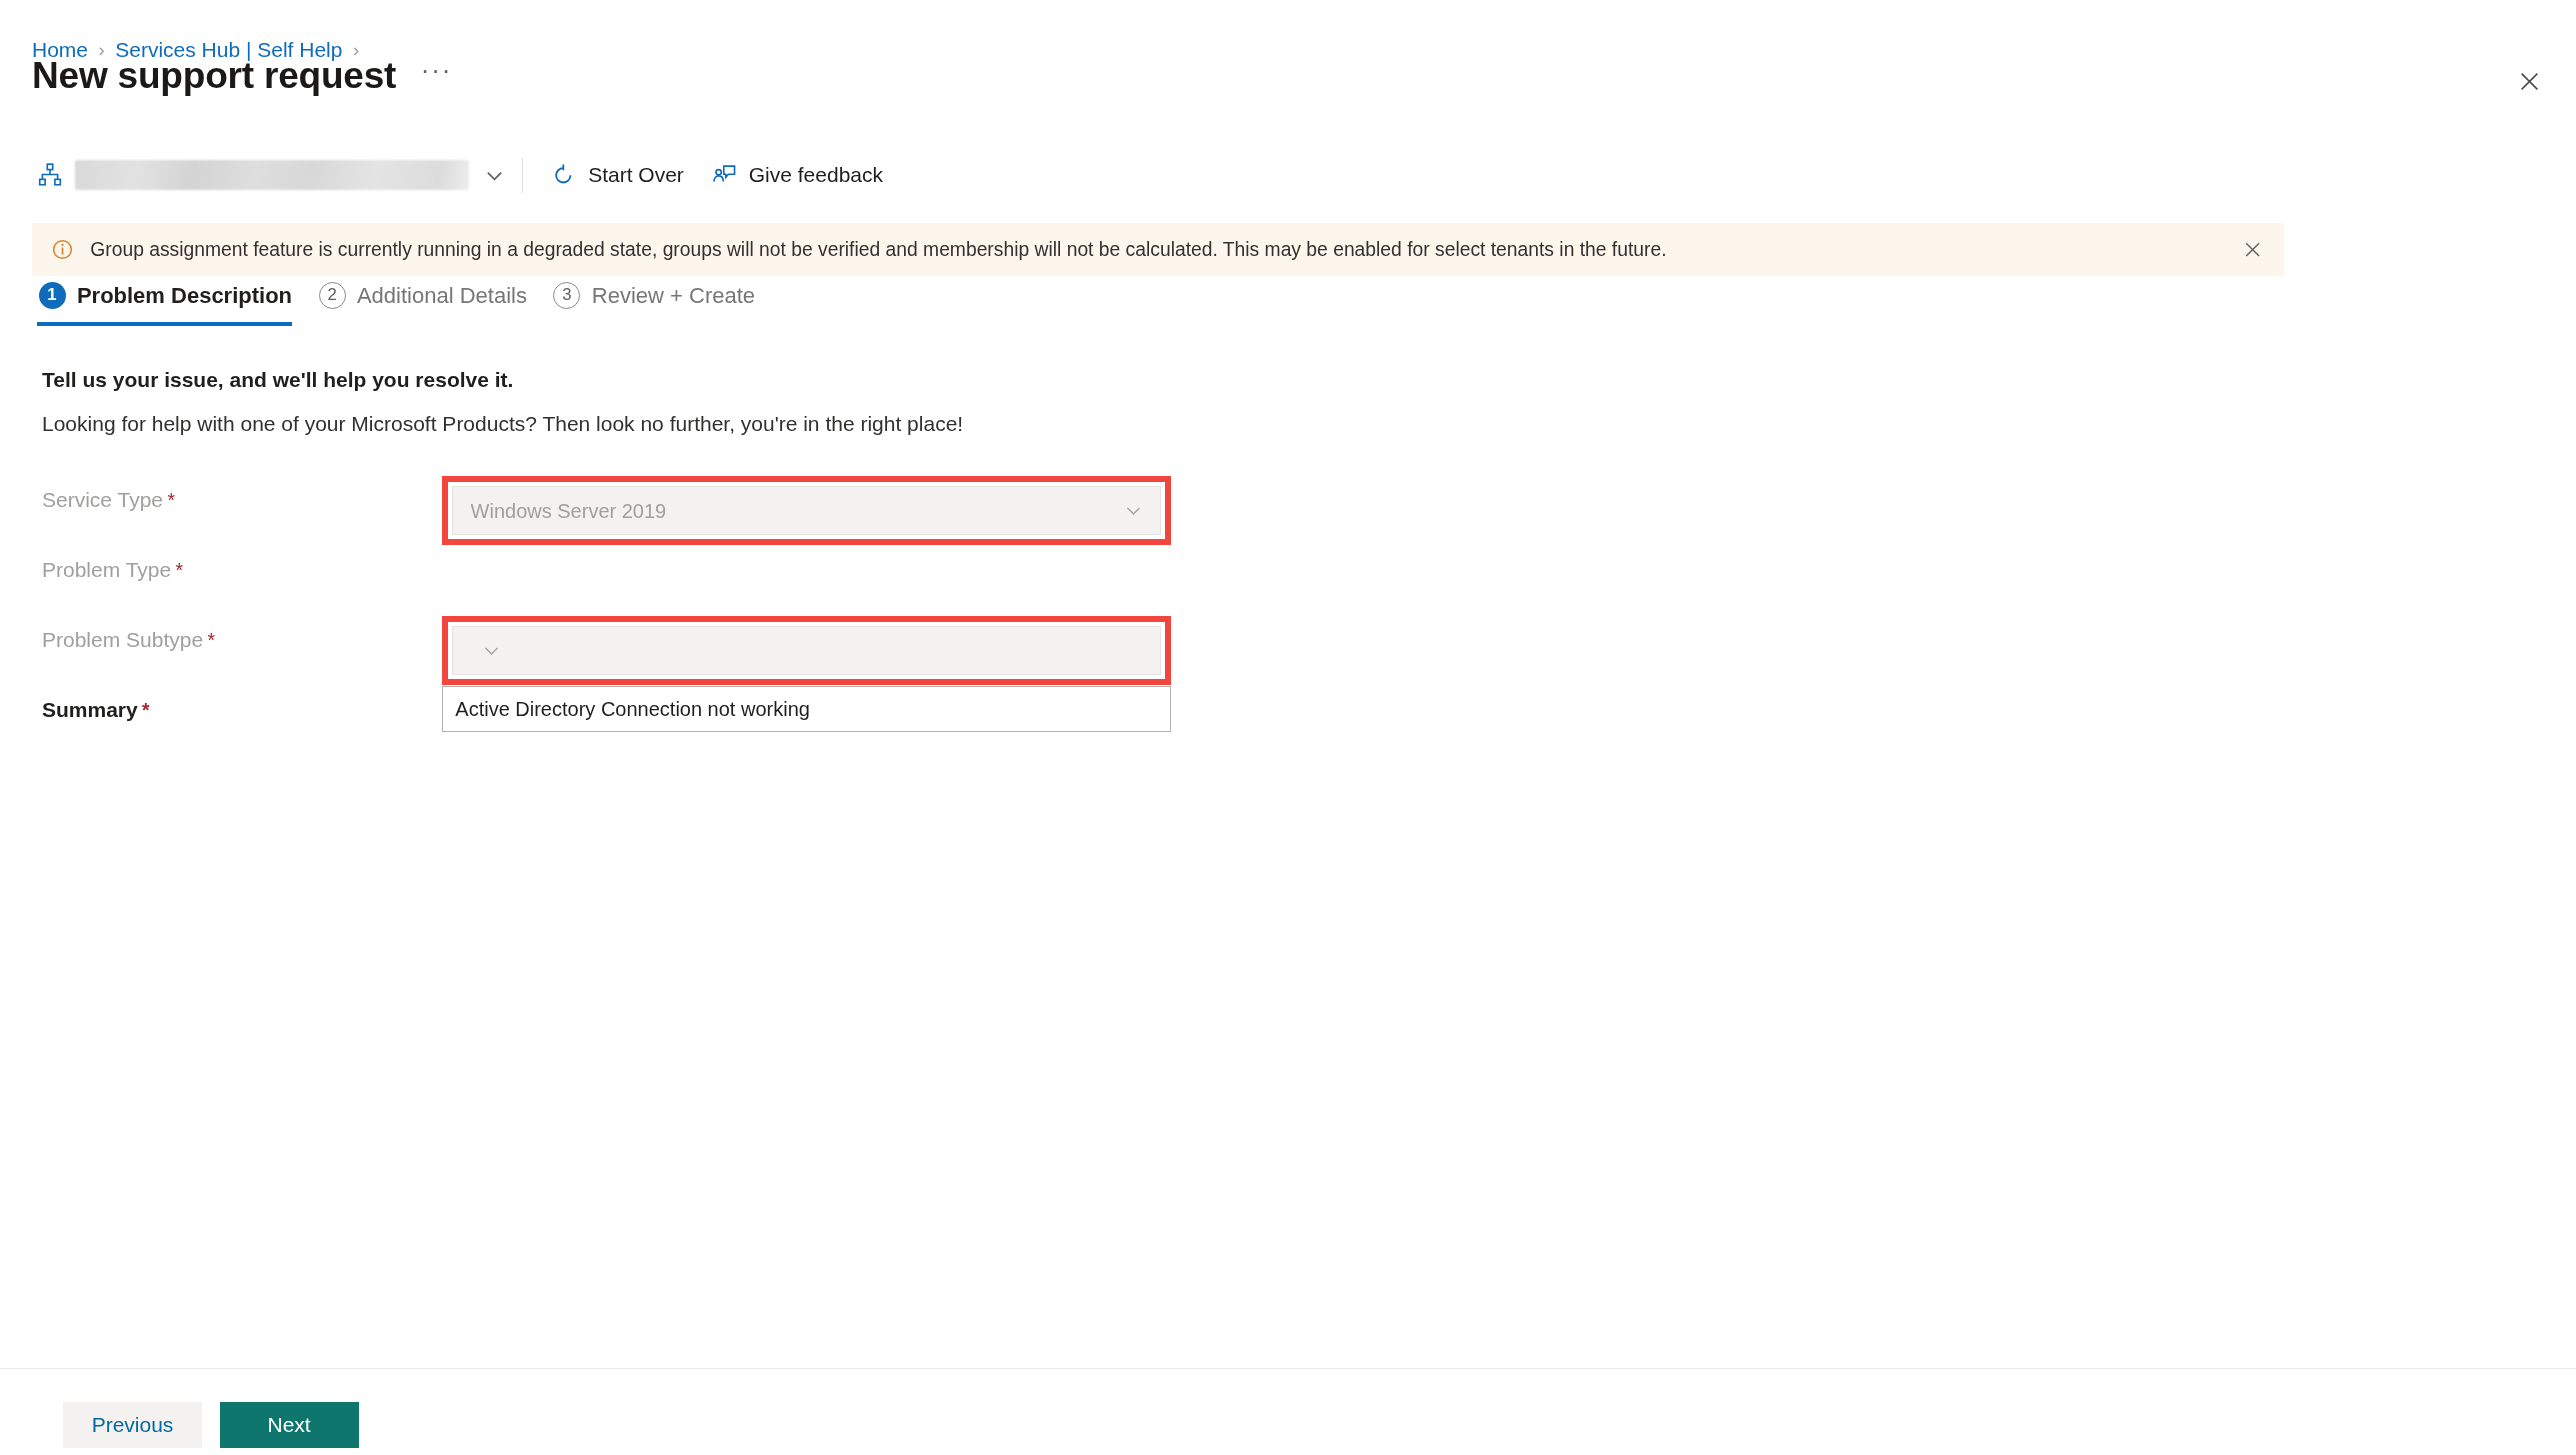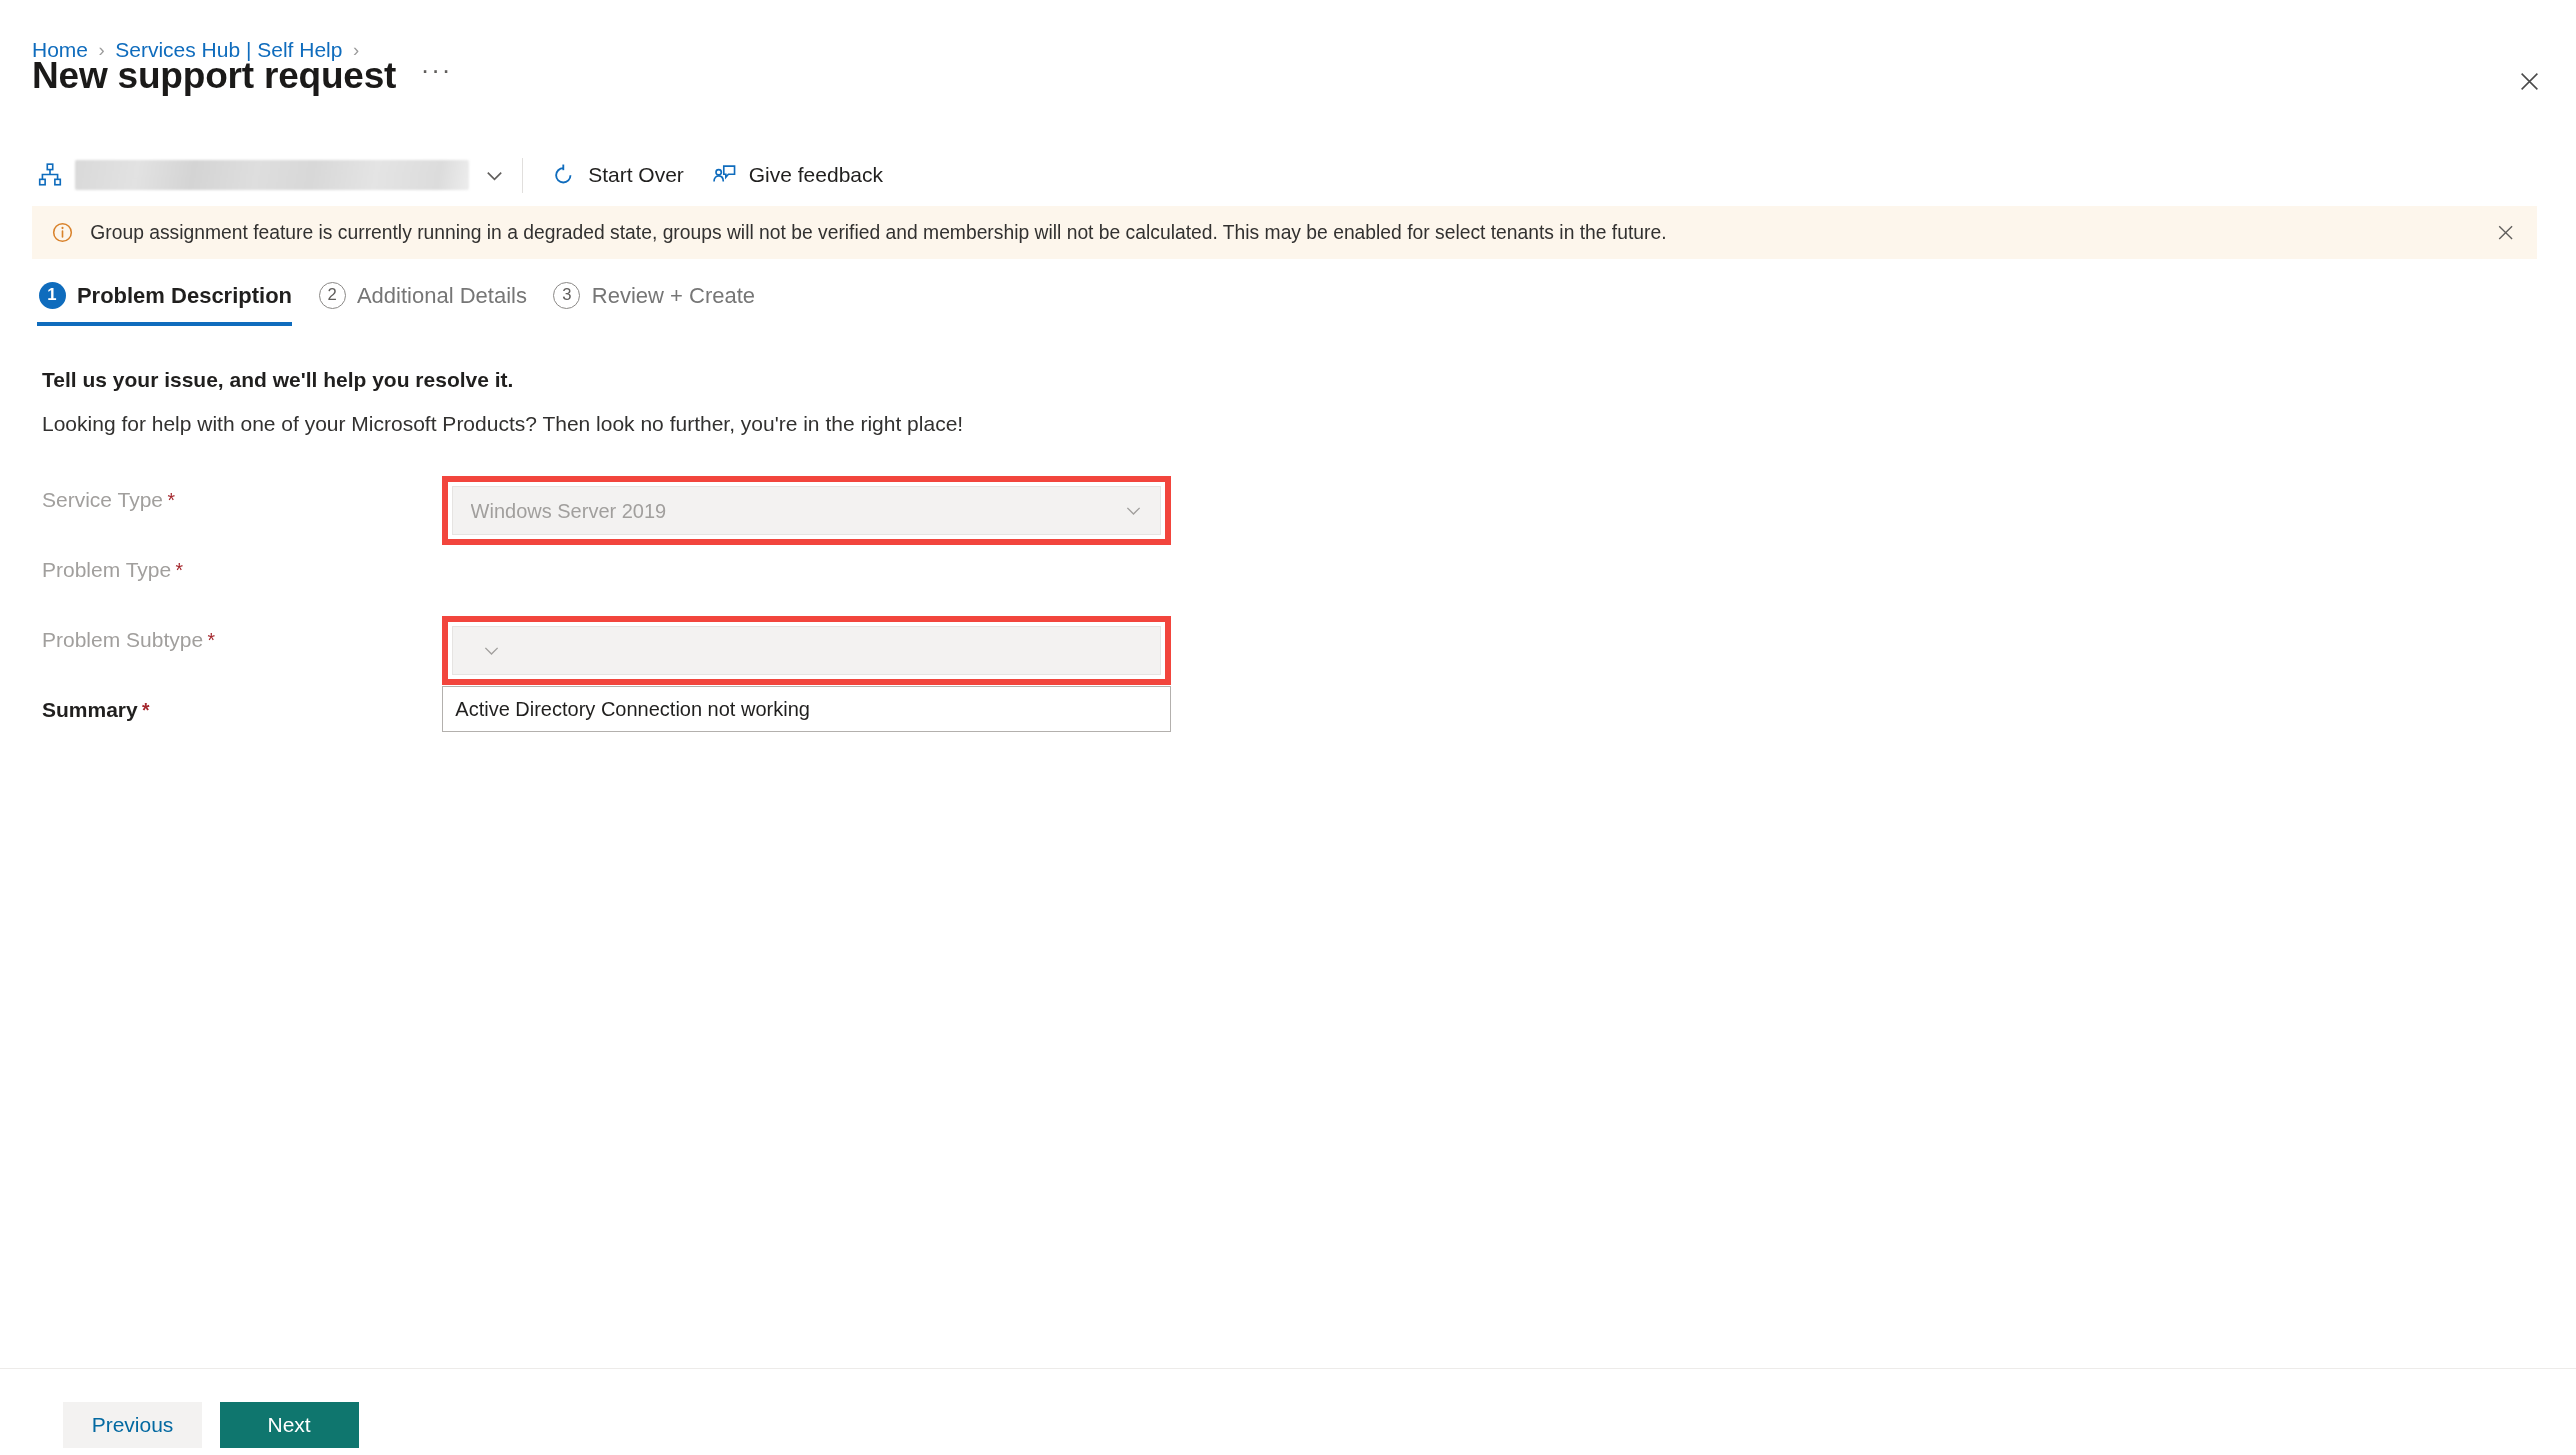--- a/index.html
+++ b/index.html
@@ -129,22 +129,22 @@
     color: #201f1e;
     font-size: 21px;
     line-height: 26px;
     white-space: nowrap;
   }
 
   
   .msgbar {
     position: absolute;
     left: 32px;
-    top: 206px;
-    width: 2505px;
+    top: 223px;
+    width: 2252px;
     min-height: 46px;
     background: #fdf6ec;
     display: flex;
     align-items: center;
     box-sizing: border-box;
     padding: 7px 0 7px 19.3px;
   }
   .msgbar-icon {
     flex: 0 0 auto;
     margin-right: 16px;

